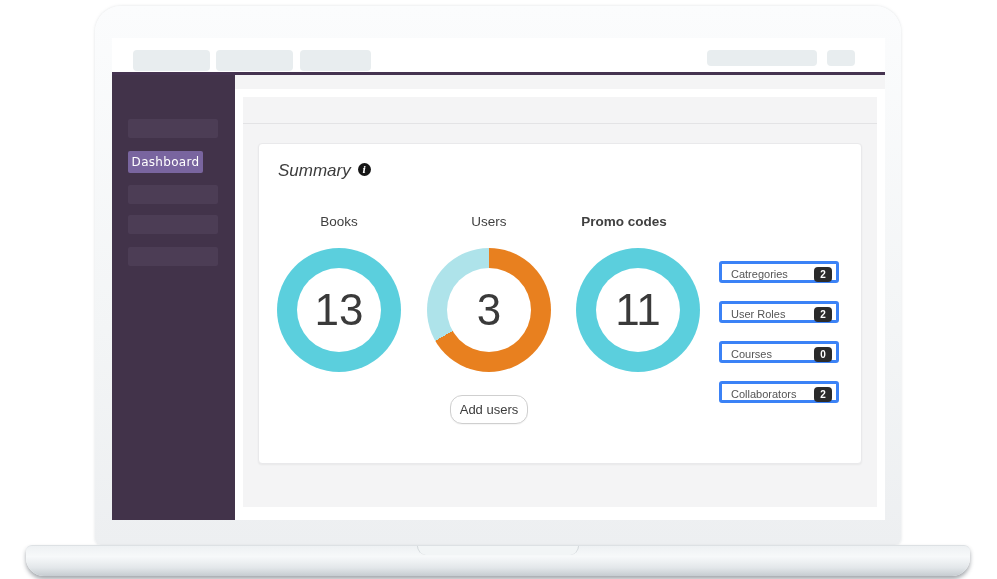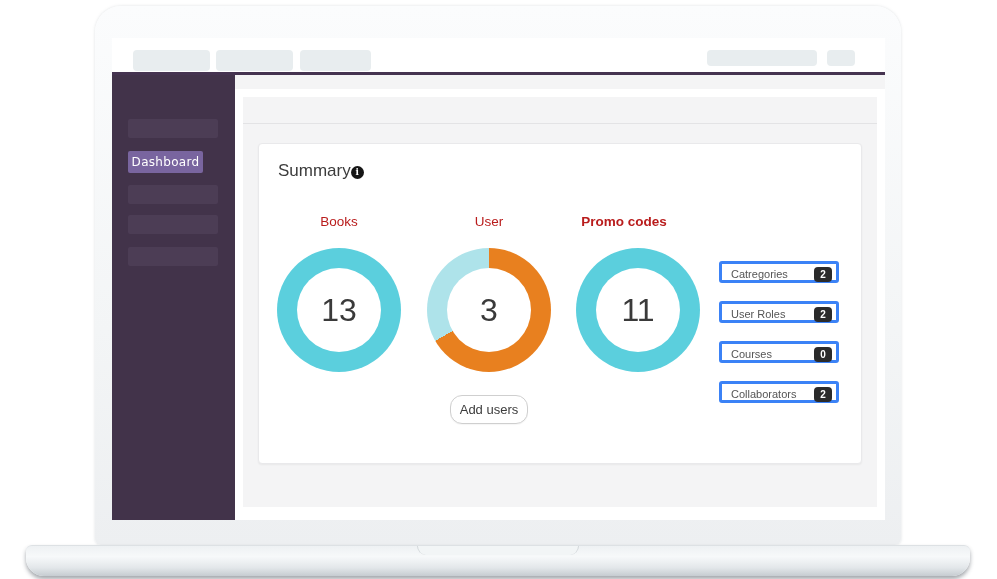--- a/index.html
+++ b/index.html
@@ -70,39 +70,39 @@
   .panel-header { position:absolute; left:0; top:0; width:634px; height:27px; border-bottom:1px solid #e3e3e5; }
 
   
   .card {
     position:absolute; left:15px; top:46px; width:604px; height:321px;
     background:#ffffff; border:1px solid #e9e9eb; border-radius:4px;
     box-shadow:0 1px 2px rgba(0,0,0,.05);
   }
   .card-title {
     position:absolute; left:19px; top:17px; font-size:17px; color:#3c3c3c;
-    display:flex; align-items:center; gap:0;
+    display:flex; align-items:flex-start; gap:7px;font-style:italic;
   }
   .info-icon {
     width:13px; height:13px; background:#161616; border-radius:50%;
     color:#ffffff; font-size:9px; font-weight:bold; font-family:"DejaVu Serif", serif;
     display:flex; align-items:center; justify-content:center; cursor:pointer; margin-top:2px;
   }
 
-  .chart-label { position:absolute; top:70px; width:124px; text-align:center; font-size:13.5px; color:#b91c1c; }
+  .chart-label { position:absolute; top:70px; width:124px; text-align:center; font-size:13.5px; color:#404040; }
   .lbl-0 { left:18px; } .lbl-1 { left:168px; } .lbl-2 { left:303px;font-weight:bold; }
 
   .donut { position:absolute; top:104px; width:124px; height:124px; border-radius:50%; }
   .dn-0 { left:18px; } .dn-1 { left:168px; } .dn-2 { left:317px; }
   .donut-hole {
     position:absolute; left:20px; top:20px; width:84px; height:84px;
     background:#ffffff; border-radius:50%;
     display:flex; align-items:center; justify-content:center;
   }
-  .donut-value { font-size:32px; color:#3a3a3a; }
+  .donut-value { font-size:44px; color:#3a3a3a; }
 
   .stat-list { position:absolute; left:460px; top:117px; width:120px; }
   .stat-item {
     position:relative; width:120px; height:22px; margin-bottom:18px;
     background:#ffffff; border:3px solid #3b82f6; border-radius:3px; cursor:pointer;
   }
   .stat-label { position:absolute; left:9px; top:4px; font-size:11px; color:#555555; }
   .stat-badge {
     position:absolute; right:4px; top:3px; width:18px; height:15px;
     background:#2b2b2b; border-radius:4px;
@@ -148,21 +148,21 @@
         <div class="panel">
           <div class="panel-header"></div>
 
           <div class="card">
             <div class="card-title">
               <span>Summary</span>
               <span class="info-icon">i</span>
             </div>
 
             <div class="chart-label lbl-0">Books</div>
-            <div class="chart-label lbl-1">User</div>
+            <div class="chart-label lbl-1">Users</div>
             <div class="chart-label lbl-2">Promo codes</div>
 
             <div class="donut dn-0" style="background: conic-gradient(rgb(91, 207, 221) 0deg, rgb(91, 207, 221) 360deg);">
               <div class="donut-hole">
                 <span class="donut-value">13</span>
               </div>
             </div>
             <div class="donut dn-1" style="background: conic-gradient(rgb(232, 128, 31) 0deg, rgb(232, 128, 31) 240.12deg, rgb(174, 227, 234) 240.12deg, rgb(174, 227, 234) 360deg);">
               <div class="donut-hole">
                 <span class="donut-value">3</span>

